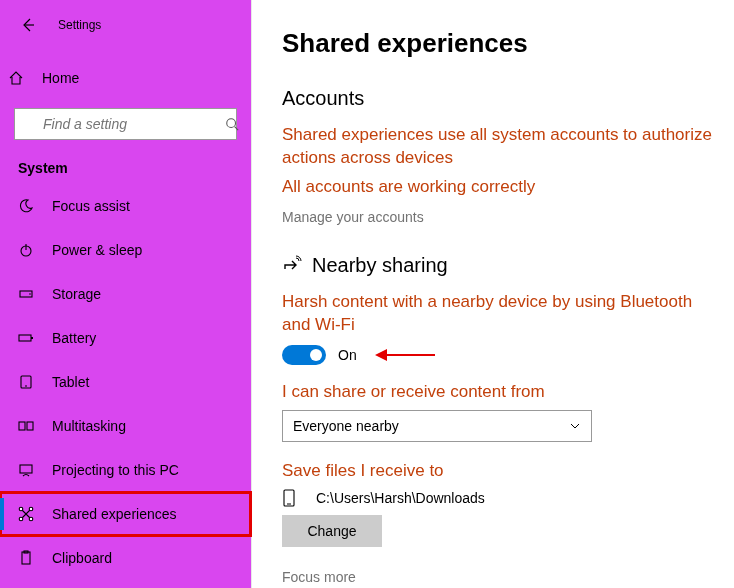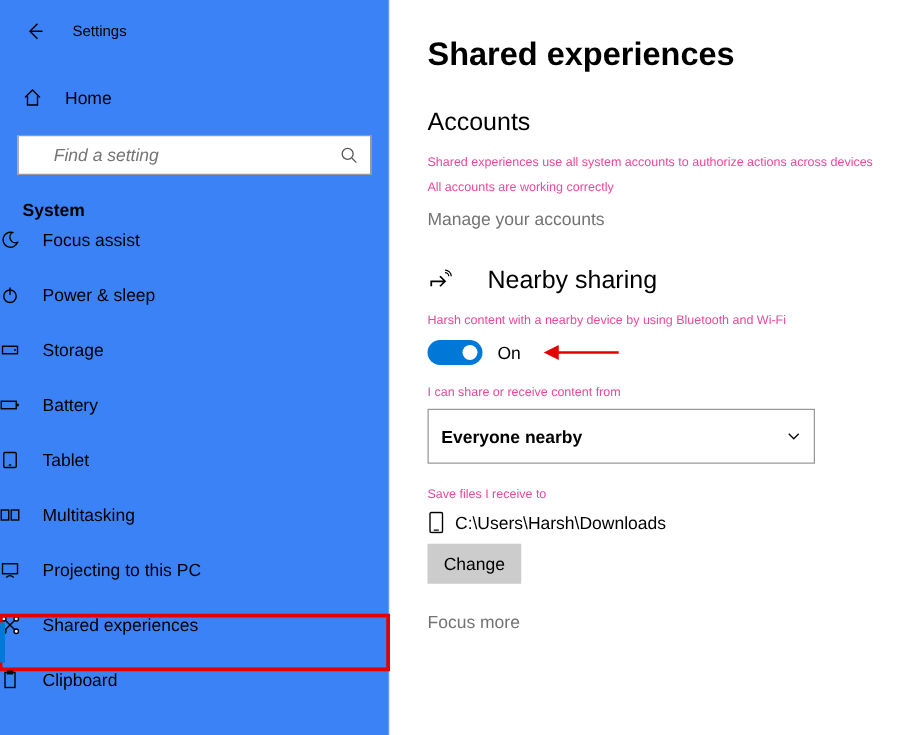--- a/index.html
+++ b/index.html
@@ -1,47 +1,47 @@
 <!DOCTYPE html>
 <html><head>
 <meta charset="utf-8">
 <style>
   * { box-sizing: border-box; margin: 0; padding: 0; font-family: "Segoe UI", -apple-system, sans-serif; }
   body { width: 734px; height: 588px; display: flex; background: #fff; overflow: hidden; }
-  .sidebar { width: 312px; background: #3b82f6; display: flex; flex-direction: column; padding-top: 4px; border-right: 1px solid #e8e8e8; }
+  .sidebar { width: 252px; background: #d946ef; display: flex; flex-direction: column; padding-top: 4px; border-right: 1px solid #e8e8e8; }
   .header-row { display: flex; align-items: center; height: 42px; padding-left: 14px; }
   .back-btn { width: 28px; height: 28px; display: flex; align-items: center; justify-content: center; cursor: pointer; }
   .header-title { font-size: 12px; margin-left: 16px; color: #000; }
-  .home-row { display: flex; align-items: center; height: 40px; padding-left: 18px; margin-top: 12px; cursor: pointer; }
+  .home-row { display: flex; align-items: center; height: 40px; padding-left: 8px; margin-top: 12px; cursor: pointer; }
   .home-row span.label { margin-left: 18px; font-size: 14px; }
   .search-box { margin: 10px 14px 8px 14px; height: 32px; border: 1px solid #999; background: #fff; display: flex; align-items: center; padding: 0 8px; }
   .search-box input { flex: 1; border: none; outline: none; font-size: 14px; background: transparent; color: #555; font-style: italic; margin-left: 20px; }
   .search-box .sicon { width: 16px; color: #555; }
   .category { font-weight: 600; font-size: 14px; padding: 12px 0 8px 18px; }
-  .nav-item { display: flex; align-items: flex-start; height: 44px; cursor: pointer; position: relative; }
+  .nav-item { display: flex; align-items: center; height: 44px; padding-left: 18px; cursor: pointer; position: relative; }
   .nav-item .label { margin-left: 18px; font-size: 14px; }
   .nav-item .icon { width: 16px; height: 16px; display: flex; align-items: center; justify-content: center; }
   .nav-item.active::before { content: ''; position: absolute; left: 0; top: 6px; bottom: 6px; width: 4px; background: #0078d7; }
   .nav-item.highlighted { outline: 3px solid #e30000; outline-offset: -2px; }
   .main { flex: 1; padding: 28px 20px 0 30px; overflow: hidden; }
   .page-title { font-size: 26px; font-weight: 600; margin-bottom: 28px; }
   .section-title { font-size: 20px; font-weight: 400; margin-bottom: 14px; }
-  .section-title.with-icon { display: flex; align-items: center; gap: 28px; margin-top: 28px; }
-  .para { font-size: 10px; line-height: 1.35; margin-bottom: 6px; color: #ec4899; }
+  .section-title.with-icon { display: flex; align-items: center; gap: 10px; margin-top: 28px; }
+  .para { font-size: 17px; line-height: 1.35; margin-bottom: 6px; color: #c2410c; }
   .link { color: #737373; font-size: 14px; cursor: pointer; display: inline-block; margin-top: 4px; }
   .toggle-row { display: flex; align-items: center; gap: 12px; margin: 8px 0 16px 0; }
   .toggle { width: 44px; height: 20px; border-radius: 10px; background: #0078d7; position: relative; cursor: pointer; }
   .toggle .knob { width: 12px; height: 12px; background: #fff; border-radius: 50%; position: absolute; top: 4px; right: 4px; }
   .toggle-label { font-size: 14px; }
   .arrow-indicator { width: 60px; height: 2px; position: relative; margin-left: 6px; }
   .arrow-indicator::before { content: ''; position: absolute; left: 10px; right: 0; top: 0; height: 2px; background: #e30000; }
   .arrow-indicator::after { content: ''; position: absolute; left: 0; top: -5px; border-right: 12px solid #e30000; border-top: 6px solid transparent; border-bottom: 6px solid transparent; }
-  .select { width: 310px; height: 44px; border: 1px solid #999; display: flex; align-items: center; justify-content: space-between; padding: 0 10px; font-size: 14px; cursor: pointer; margin: 6px 0 18px 0; font-weight: bold; }
-  .save-path { display: flex; align-items: center; gap: 8px; font-size: 14px; margin: 4px 0 8px 0; }
-  .change-btn { width: 75px; height: 32px; background: #ccc; border: none; font-size: 14px; cursor: pointer; }
+  .select { width: 310px; height: 32px; border: 1px solid #999; display: flex; align-items: center; justify-content: space-between; padding: 0 10px; font-size: 14px; cursor: pointer; margin: 6px 0 18px 0; }
+  .save-path { display: flex; align-items: center; gap: 20px; font-size: 14px; margin: 4px 0 8px 0; }
+  .change-btn { width: 100px; height: 32px; background: #ccc; border: none; font-size: 14px; cursor: pointer; }
   svg { display: block; }
 </style>
 </head>
 <body>
 
 <div class="sidebar">
   <div class="header-row">
     <div class="back-btn">
       <svg width="16" height="16" viewBox="0 0 16 16">
           <path d="M10 2 L4 8 L10 14" fill="none" stroke="#000" stroke-width="1.2"></path>

